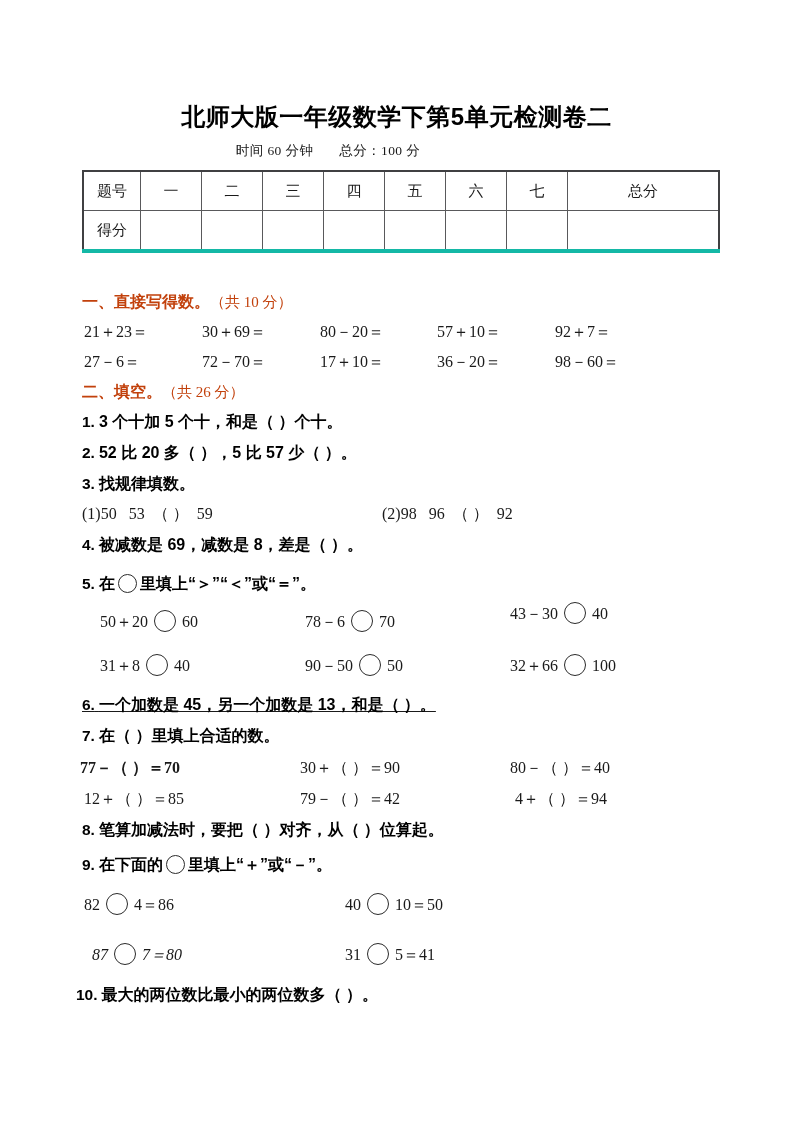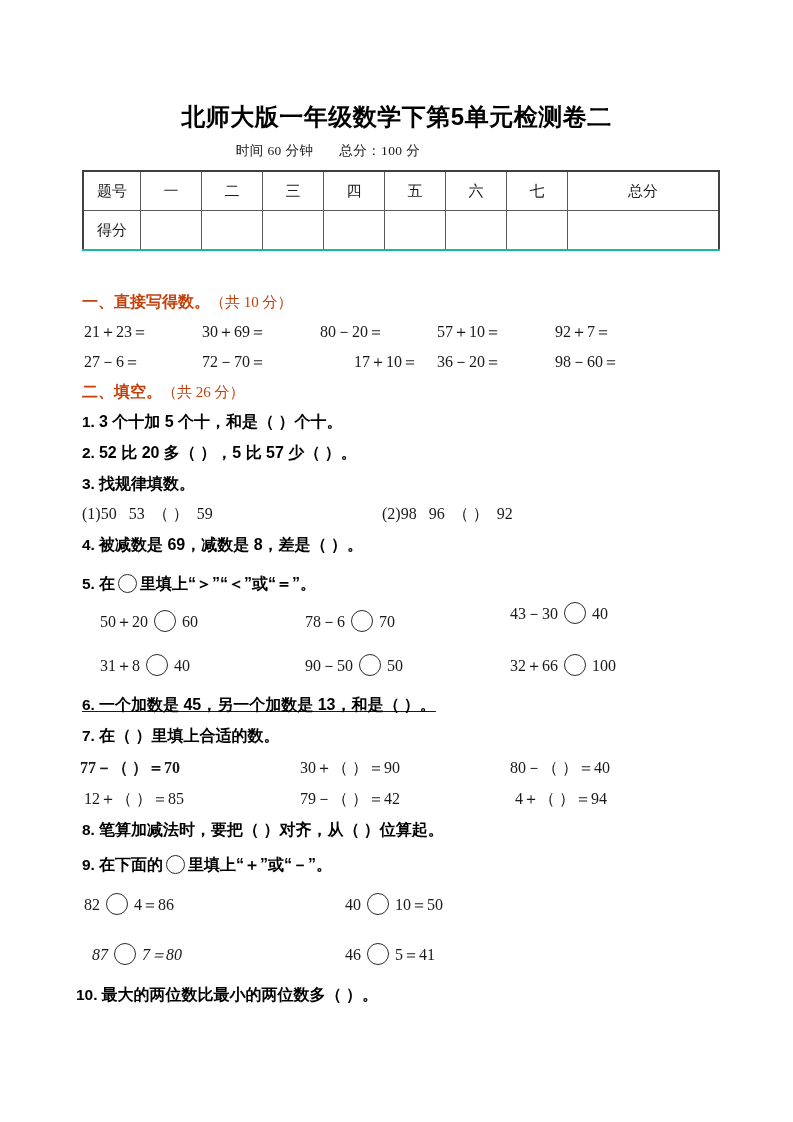--- a/index.html
+++ b/index.html
@@ -56,21 +56,21 @@
   .score-table td {
     border: 1px solid #59595b;
     height: 36px;
     text-align: center;
     vertical-align: middle;
     font-size: 15px;
     font-family: "Liberation Serif", "DejaVu Serif", serif;
     color: #1a1a1a;
   }
   .score-table .outer-top td { border-top: 2px solid #404042; }
-  .score-table .outer-bottom td { border-bottom: 2px solid #14b8a6; font-family: Liberation Serif, serif; }
+  .score-table .outer-bottom td { border-bottom: 4px solid #14b8a6; font-family: Liberation Serif, serif; }
   .score-table td:first-child { border-left: 2px solid #404042; }
   .score-table td:last-child { border-right: 2px solid #404042; }
   .col-label { width: 54px; }
   .col-num { width: 58px; }
   .col-total { width: 148px; }
 
   
   .sec-head {
     position: absolute;
     font-family: "Liberation Sans", "DejaVu Sans", sans-serif;
@@ -172,21 +172,21 @@
   </div>
 
   <div class="cell" style="left:84px;  top:322px;">21＋23＝</div>
   <div class="cell" style="left:202px; top:322px;">30＋69＝</div>
   <div class="cell" style="left:320px; top:322px;">80－20＝</div>
   <div class="cell" style="left:437px; top:322px;">57＋10＝</div>
   <div class="cell" style="left:555px; top:322px;">92＋7＝</div>
 
   <div class="cell" style="left:84px;  top:352px;">27－6＝</div>
   <div class="cell" style="left:202px; top:352px;">72－70＝</div>
-  <div class="cell" style="left:320px; top:352px;margin-left:34px;">17＋10＝</div>
+  <div class="cell" style="left:320px; top:352px;">17＋10＝</div>
   <div class="cell" style="left:437px; top:352px;">36－20＝</div>
   <div class="cell" style="left:555px; top:352px;">98－60＝</div>
 
   <div class="sec-head" style="left:82px; top:382px;">
     <span>二、填空。</span><span class="pts">（共 26 分）</span>
   </div>
 
   <div class="qline" style="left:82px; top:412px;">
     <span class="qnum">1.</span>
     <span class="cn-normal">3 个十加 5 个十，和是（      ）个十。</span>
@@ -268,21 +268,21 @@
     <span>82</span><span class="circ"></span><span>4＝86</span>
   </div>
   <div class="cell" style="left:345px; top:893px;">
     <span>40</span><span class="circ"></span><span>10＝50</span>
   </div>
 
   <div class="cell" style="left:92px;  top:943px;font-style:italic;">
     <span>87</span><span class="circ"></span><span>7＝80</span>
   </div>
   <div class="cell" style="left:345px; top:943px;">
-    <span>46</span><span class="circ"></span><span>5＝41</span>
+    <span>31</span><span class="circ"></span><span>5＝41</span>
   </div>
 
   <div class="qline" style="left:76px; top:985px;">
     <span class="qnum">10.</span>
     <span class="cn-normal">最大的两位数比最小的两位数多（        ）。</span>
   </div>
 
 </div>
 
 </body></html>

